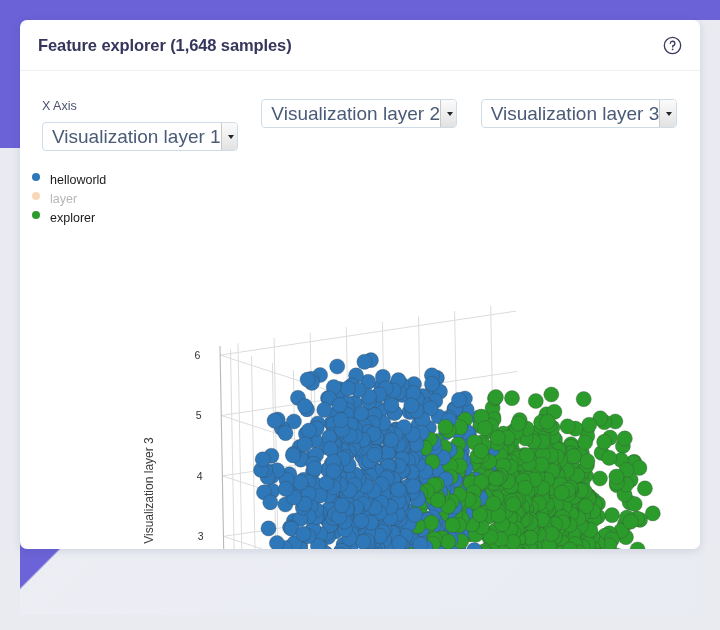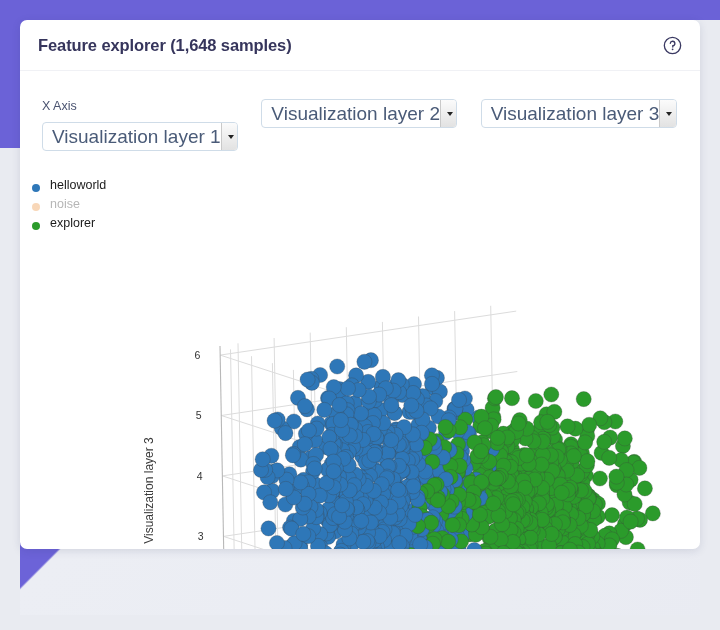--- a/index.html
+++ b/index.html
@@ -123,21 +123,21 @@
   }
 
   .legend {
     position: absolute;
     left: 12px;
     top: 22px;
     z-index: 5;
   }
   .legend-item {
     display: flex;
-    align-items: flex-end;
+    align-items: flex-start;
     height: 19px;
     cursor: pointer;
   }
   .legend-dot {
     width: 8px;
     height: 8px;
     border-radius: 50%;
     margin-right: 10px;
     flex: 0 0 8px;
   }
@@ -207,21 +207,21 @@
   </div>
 
   <div class="plot-area">
     <div class="legend" id="legend">
         <div class="legend-item">
           <span class="legend-dot" style="background: rgb(46, 119, 184);"></span>
           <span class="legend-text">helloworld</span>
         </div>
         <div class="legend-item disabled">
           <span class="legend-dot" style="background: rgb(242, 183, 126);"></span>
-          <span class="legend-text">noise</span>
+          <span class="legend-text">layer</span>
         </div>
         <div class="legend-item">
           <span class="legend-dot" style="background: rgb(43, 155, 43);"></span>
           <span class="legend-text">explorer</span>
         </div>
       </div>
     <svg class="plot-svg" id="plot" width="680" height="430">
         <g>
           <line x1="215.5" y1="473.4" x2="511.5" y2="429.4" stroke="#e3e3e3" stroke-width="1"></line>
           <line x1="236.5" y1="480.2" x2="532.5" y2="436.2" stroke="#e3e3e3" stroke-width="1"></line>

